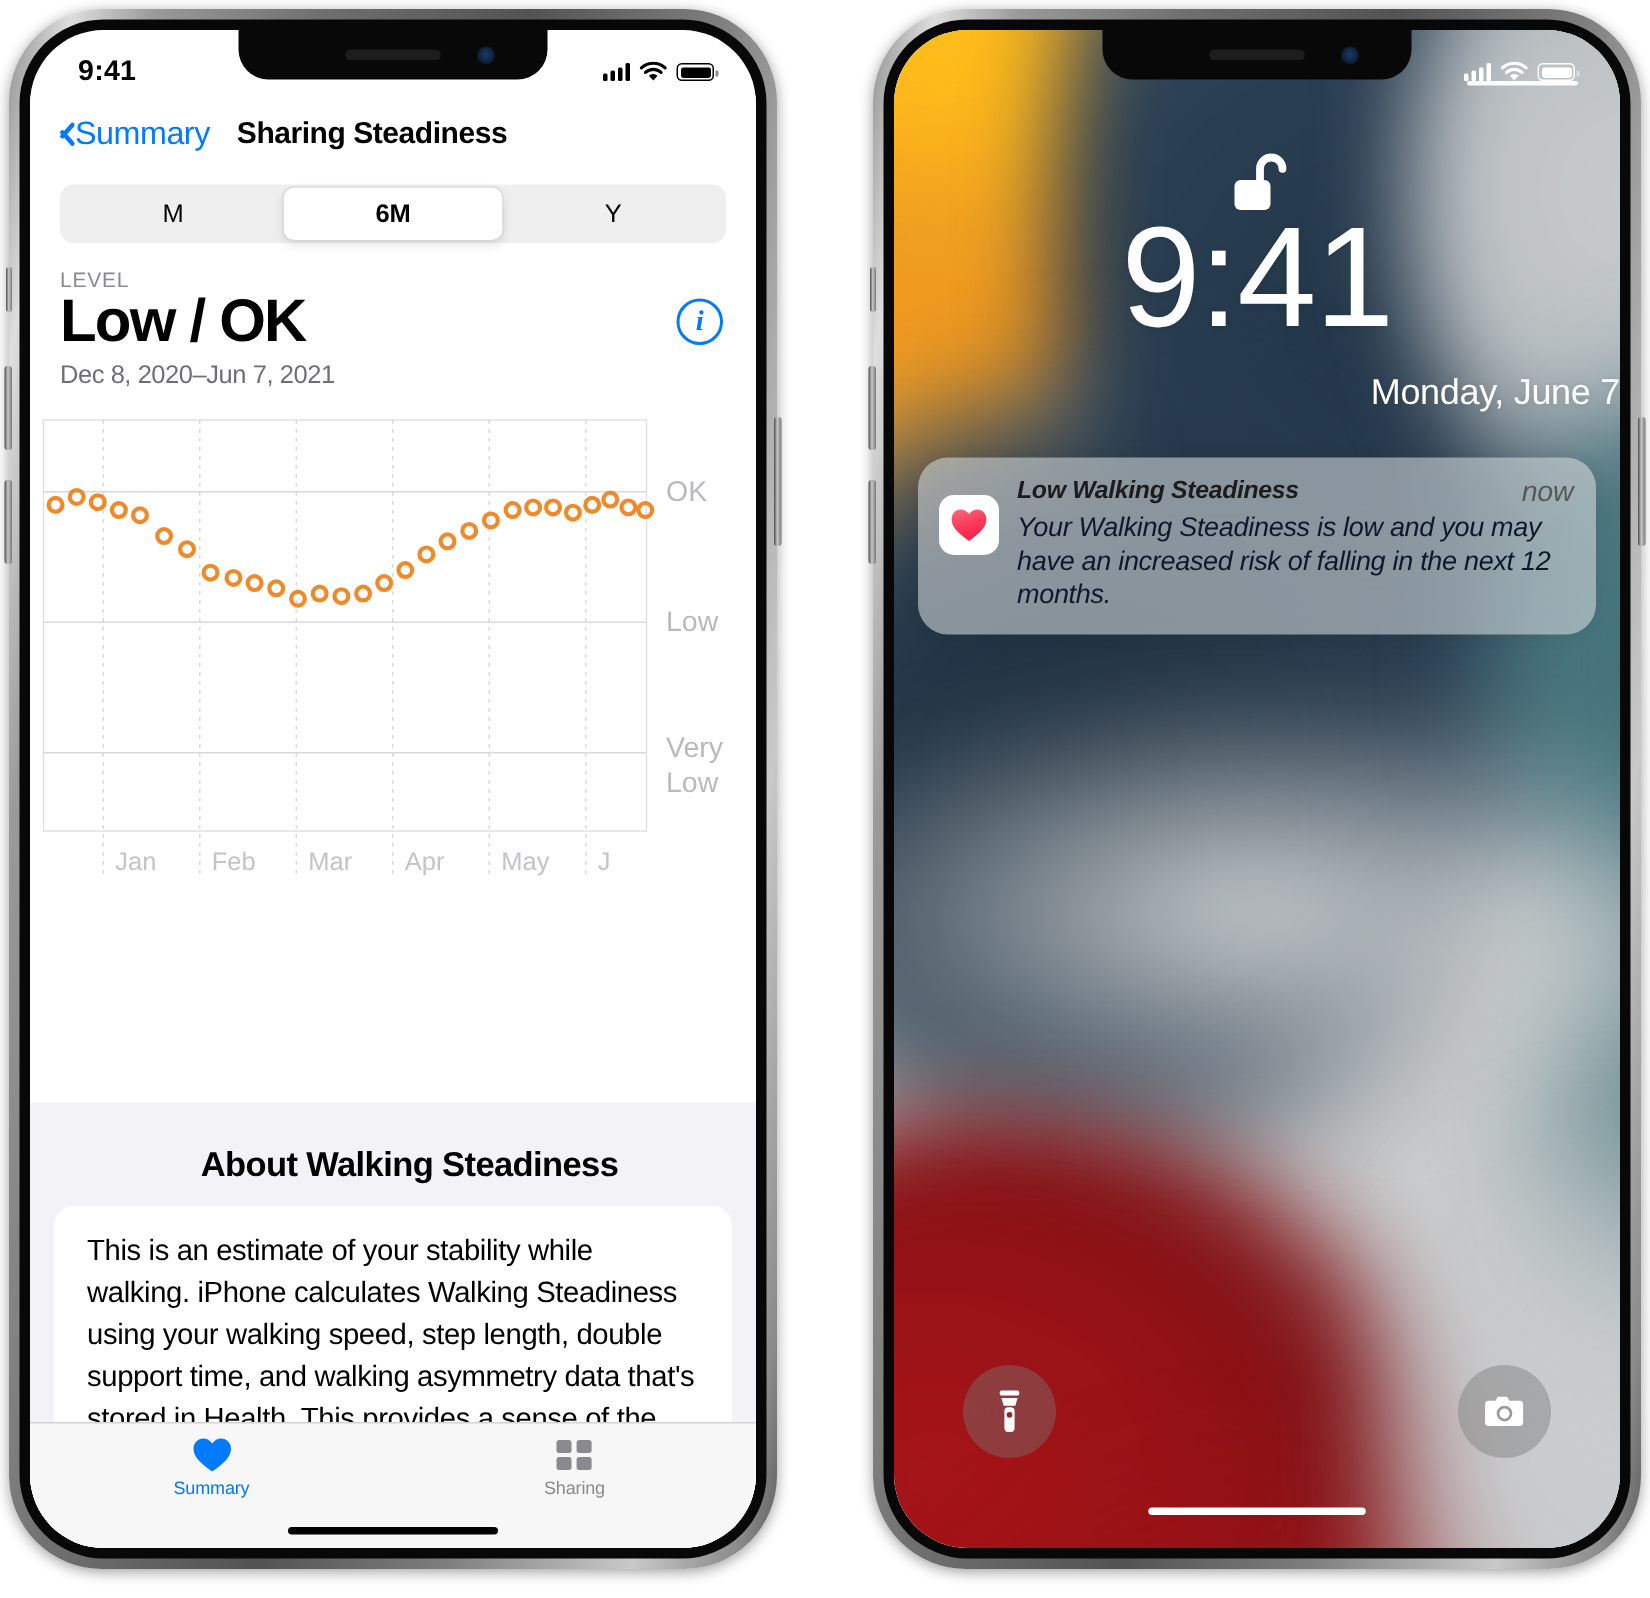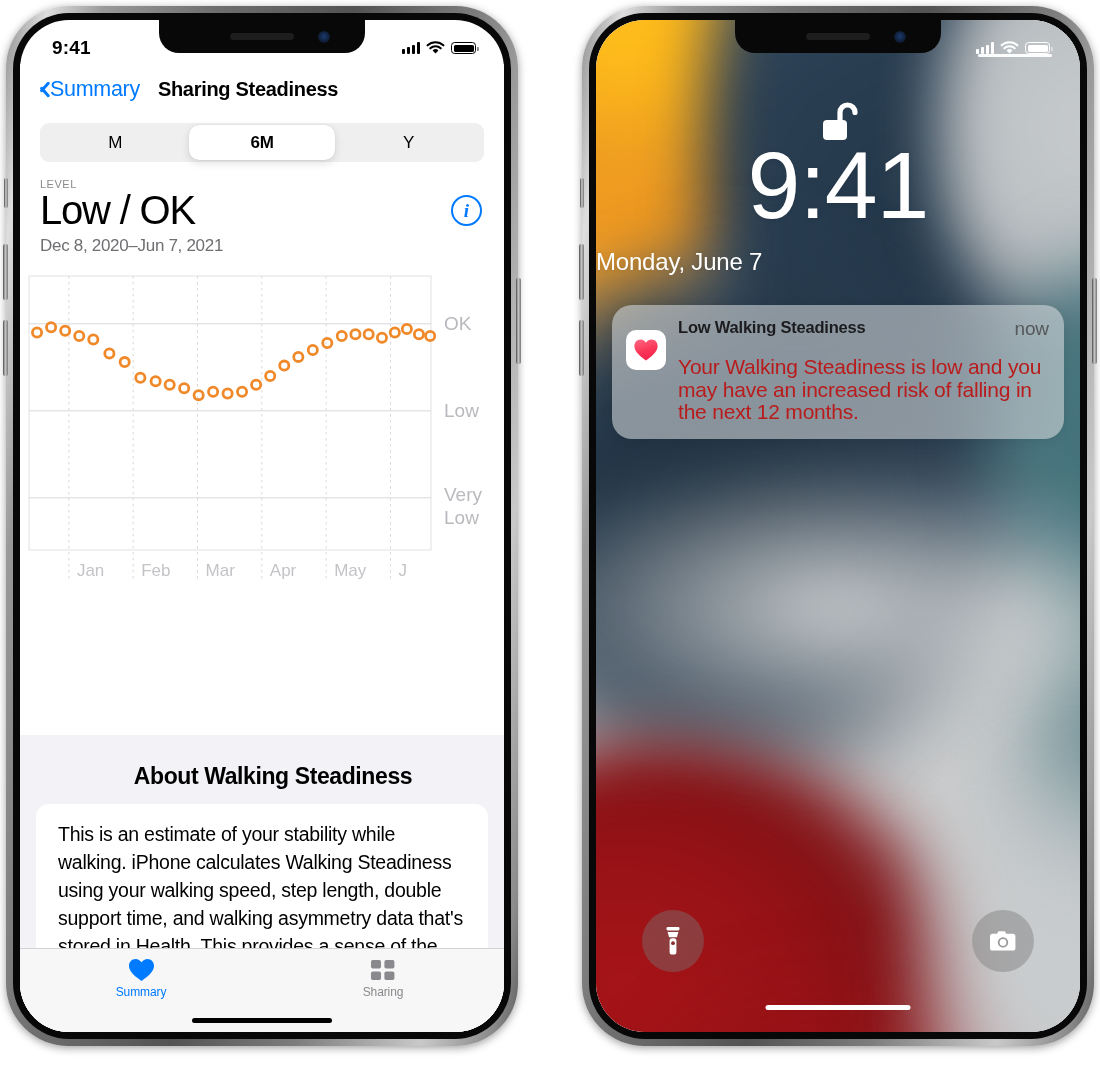--- a/index.html
+++ b/index.html
@@ -83,27 +83,27 @@
   .seg {
     margin:9px 20px 0; height:39px; background:#efeff0; border-radius:9px;
     display:flex; padding:2px; position:relative;
   }
   .seg-item {
     flex:1; display:flex; align-items:center; justify-content:center;
     font-size:17px; color:#000; border-radius:7px; cursor:pointer;
     letter-spacing:-.2px;
   }
   .seg-item.on { background:#fff; font-weight:bold;
-    box-shadow:0 3px 8px rgba(0,0,0,.12),0 0 1px rgba(0,0,0,.16);border-radius:10px; }
-
-  .hx-level-lbl { margin:16px 0 0 20px; font-size:11px; color:#8a8a8e;
+    box-shadow:0 3px 8px rgba(0,0,0,.12),0 0 1px rgba(0,0,0,.16); }
+
+  .hx-level-lbl { margin:16px 0 0 20px; font-size:14px; color:#8a8a8e;
     letter-spacing:.5px; }
   .hx-value-row { display:flex; align-items:center; justify-content:space-between;
     padding:0 22px 0 20px; margin-top:-2px; }
-  .hx-value { font-size:40px; font-weight:normal; letter-spacing:-1.2px; color:#000; }
+  .hx-value { font-size:40px; font-weight:bold; letter-spacing:-1.2px; color:#000; }
   .hx-info { width:31px; height:31px; border:2px solid #007aff; border-radius:50%;
     display:flex; align-items:center; justify-content:center; cursor:pointer;
     color:#007aff; font-size:19px; font-family:"Liberation Serif",serif;
     font-style:italic; font-weight:bold; }
   .hx-range { margin:3px 13px 0 20px; font-size:17px; color:#6f6f73;
     letter-spacing:-.3px; }
 
   .chart-wrap { position:relative; margin:12px 0 0 0; height:330px; }
   .chart-svg { display:block; }
 
@@ -147,42 +147,42 @@
   .ls-status .batt::after { background:#fff; }
   .ls-status .batt span { background:#fff; }
   .ls-wifiline { position:absolute; top:34px; right:28px; width:74px; height:3px;
     background:#fff; border-radius:2px; opacity:.95; z-index:21; }
 
   .lock-icon { position:absolute; top:78px; left:50%; transform:translateX(-50%);
     z-index:20; }
   .ls-time { position:absolute; top:118px; left:0; right:0; text-align:center;
     color:#fff; font-size:95px; font-weight:300; letter-spacing:-1px;
     line-height:1; z-index:20; text-shadow:0 1px 5px rgba(0,0,0,.10); }
-  .ls-date { position:absolute; top:228px; left:0; right:0; text-align:left;
+  .ls-date { position:absolute; top:228px; left:0; right:0; text-align:right;
     color:#fff; font-size:24px; letter-spacing:-.2px; z-index:20;
     text-shadow:0 1px 4px rgba(0,0,0,.10); }
 
   .notif {
     position:absolute; left:16px; right:16px; top:285px; z-index:25;
     background:rgba(222,226,228,.55); border-radius:20px;
     padding:13px 15px 15px 14px; display:flex; gap:12px;
     backdrop-filter:blur(22px); -webkit-backdrop-filter:blur(22px);
     box-shadow:0 1px 12px rgba(0,0,0,.07);
   }
   .notif-icon {
     width:40px; height:40px; border-radius:10px; background:#fff; flex:none;
     display:flex; align-items:center; justify-content:center; margin-top:12px;
   }
-  .notif-main { flex:1; min-width:0; }
+  .notif-main { flex:1; min-width:0;font-style:italic; }
   .notif-top { display:flex; align-items:flex-start; justify-content:space-between; gap:8px; }
   .notif-title { font-size:16.5px; font-weight:bold; color:#1c1c1e;
     letter-spacing:-.2px; }
   .notif-time { font-size:19px; color:#55585c; flex:none; letter-spacing:-.1px; }
-  .notif-body { font-size:21px; color:#b91c1c; line-height:22.5px;
-    letter-spacing:-.2px; margin-top:16px; }
+  .notif-body { font-size:18px; color:#0f172a; line-height:22.5px;
+    letter-spacing:-.2px; margin-top:0px; }
 
   .ls-action {
     position:absolute; width:62px; height:62px; border-radius:50%;
     background:rgba(120,120,120,.42); display:flex;
     align-items:center; justify-content:center; z-index:20;
     backdrop-filter:blur(14px); -webkit-backdrop-filter:blur(14px);
   }
   .ls-flash { left:46px; bottom:60px; }
   .ls-cam { right:46px; bottom:60px; }
   .ls-home { position:absolute; bottom:22px; left:50%; transform:translateX(-50%);

